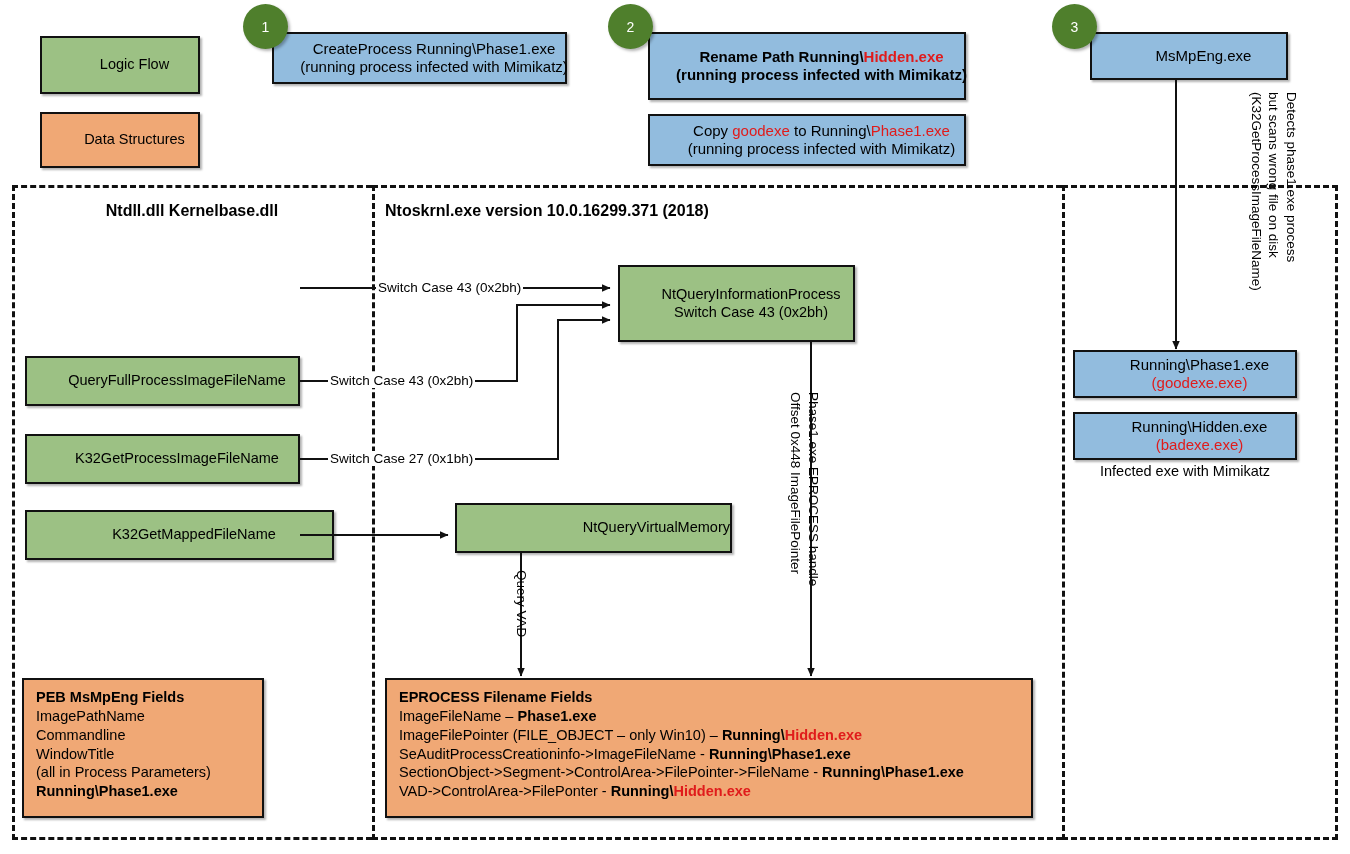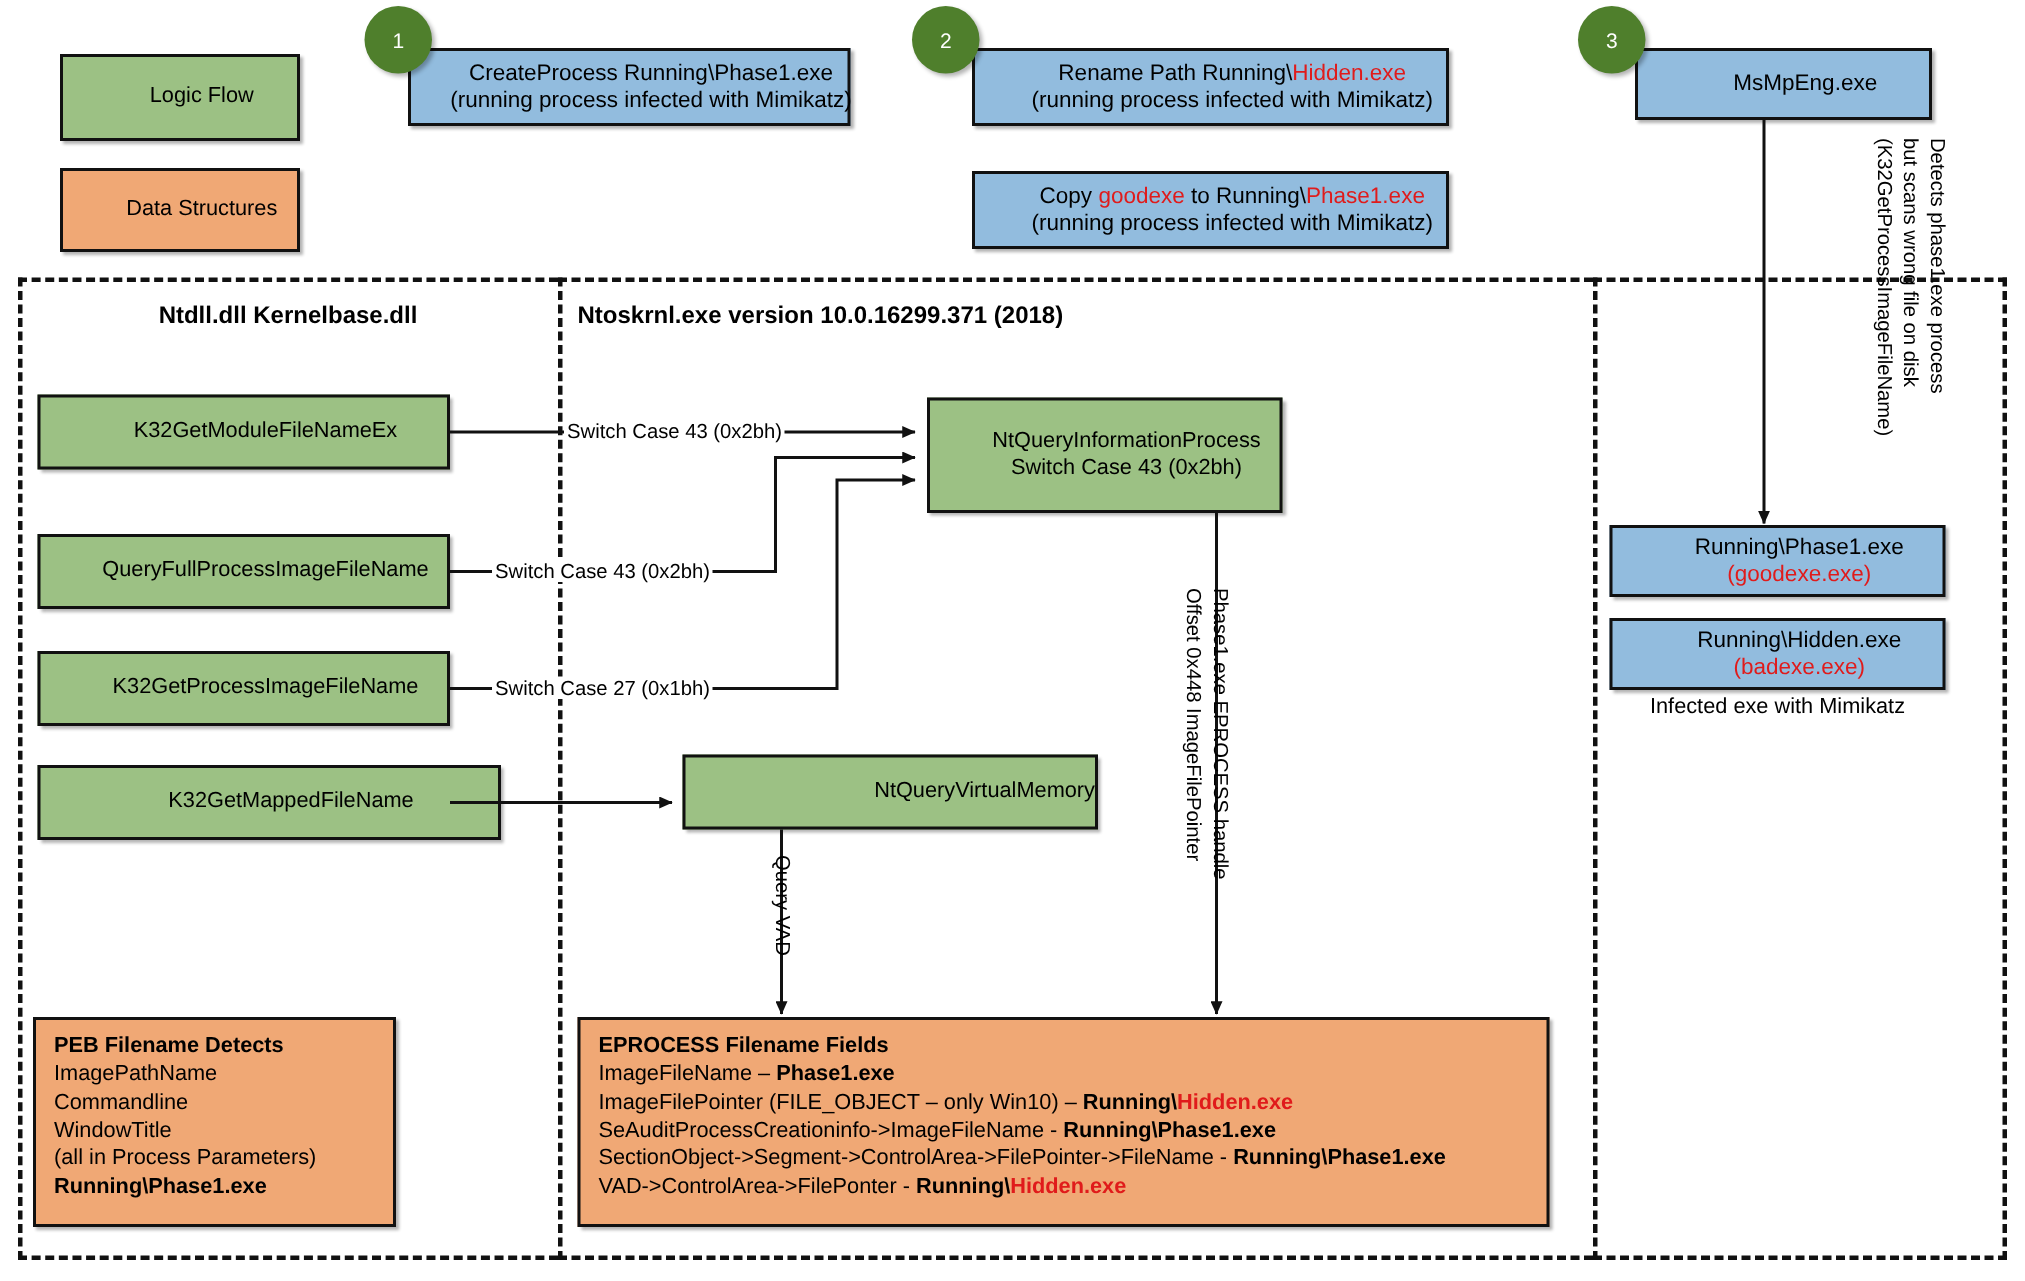--- a/index.html
+++ b/index.html
@@ -124,37 +124,34 @@
   </div>
   <div class="badge" style="left:1052px;top:4px;">
     <span>3</span>
   </div>
 
   <div class="box blue step" style="left:272px;top:32px;width:295px;height:52px;">
     <span class="ln"><span>CreateProcess Running\Phase1.exe</span></span>
     <span class="ln">(running process infected with Mimikatz)</span>
   </div>
 
-  <div class="box blue step" style="left:648px;top:32px;width:318px;height:52px;">
+  <div class="box blue step" style="left:648px;top:32px;width:318px;height:68px;font-weight:bold;">
     <span class="ln"><span>Rename Path Running\</span><span class="red">Hidden.exe</span></span>
     <span class="ln">(running process infected with Mimikatz)</span>
   </div>
 
   <div class="box blue step" style="left:648px;top:114px;width:318px;height:52px;">
     <span class="ln"><span>Copy </span><span class="red">goodexe</span><span> to Running\</span><span class="red">Phase1.exe</span></span>
     <span class="ln">(running process infected with Mimikatz)</span>
   </div>
 
   <div class="box blue step" style="left:1090px;top:32px;width:198px;height:48px;">
     <span class="ln">MsMpEng.exe</span>
   </div>
 
-  <div class="box green api" style="left:25px;top:263px;width:275px;height:50px;">
-    <span class="ln">K32GetModuleFileNameEx</span>
-  </div>
   <div class="box green api" style="left:25px;top:356px;width:275px;height:50px;">
     <span class="ln">QueryFullProcessImageFileName</span>
   </div>
   <div class="box green api" style="left:25px;top:434px;width:275px;height:50px;">
     <span class="ln">K32GetProcessImageFileName</span>
   </div>
   <div class="box green api" style="left:25px;top:510px;width:309px;height:50px;text-align:center;">
     <span class="ln">K32GetMappedFileName</span>
   </div>
 
@@ -192,21 +189,21 @@
   <div class="box blue fsbox" style="left:1073px;top:412px;width:224px;height:48px;">
     <span class="ln">Running\Hidden.exe</span>
     <span class="ln red">(badexe.exe)</span>
   </div>
   <div class="caption" style="left:1073px;top:462px;width:224px;">
     <span class="ln">Infected exe with</span>
     <span class="ln">Mimikatz</span>
   </div>
 
   <div class="ds" style="left:22px;top:678px;width:242px;height:140px;">
-    <span class="ln b">PEB Filename Detects</span>
+    <span class="ln b">PEB MsMpEng Fields</span>
     <span class="ln">ImagePathName</span>
     <span class="ln">Commandline</span>
     <span class="ln">WindowTitle</span>
     <span class="ln">(all in Process Parameters)</span>
     <span class="ln b">Running\Phase1.exe</span>
   </div>
 
   <div class="ds" style="left:385px;top:678px;width:648px;height:140px;">
     <span class="ln b">EPROCESS Filename Fields</span>
     <span class="ln"><span>ImageFileName – </span><span class="b">Phase1.exe</span><span class="b red"></span></span>

